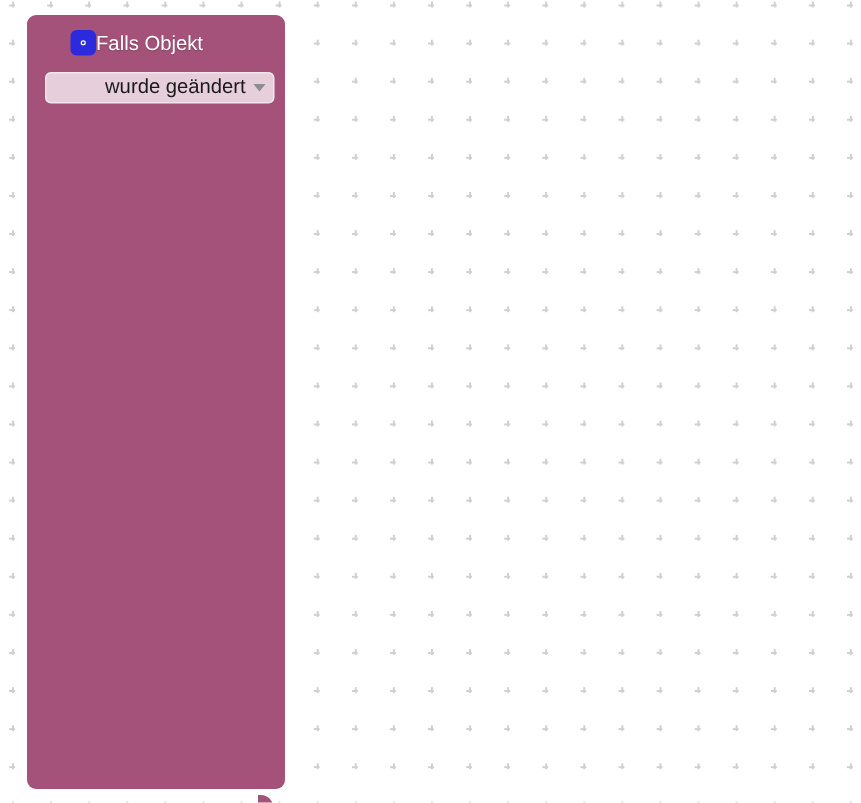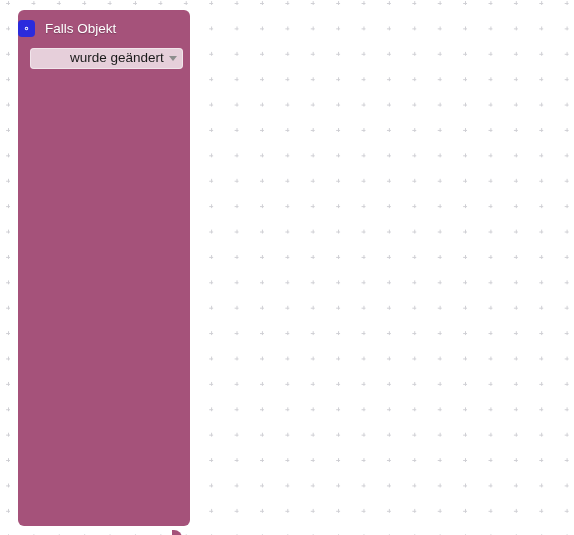--- a/index.html
+++ b/index.html
@@ -99,21 +99,21 @@
 
   
 
   
   .b-event {
     left: 18px; top: 10px;
     width: 172px; height: 516px;
     background: #a5527a;
     border-radius: 6px;
   }
-  .event-r1 { position: absolute; left: 0; top: 10px; gap: 10px; }
+  .event-r1 { position: absolute; left: 29px; top: 10px; }
   .event-r2 { position: absolute; left: 12px; top: 38px; }
   .event-r3 { position: absolute; left: 12px; top: 65px; gap: 6px; }
 
   
   .event-plug {
     position: absolute;
     left: 172px; top: 14px;
     width: 10px; height: 18px;
     background: #a5527a;
     border-radius: 0 8px 8px 0;

